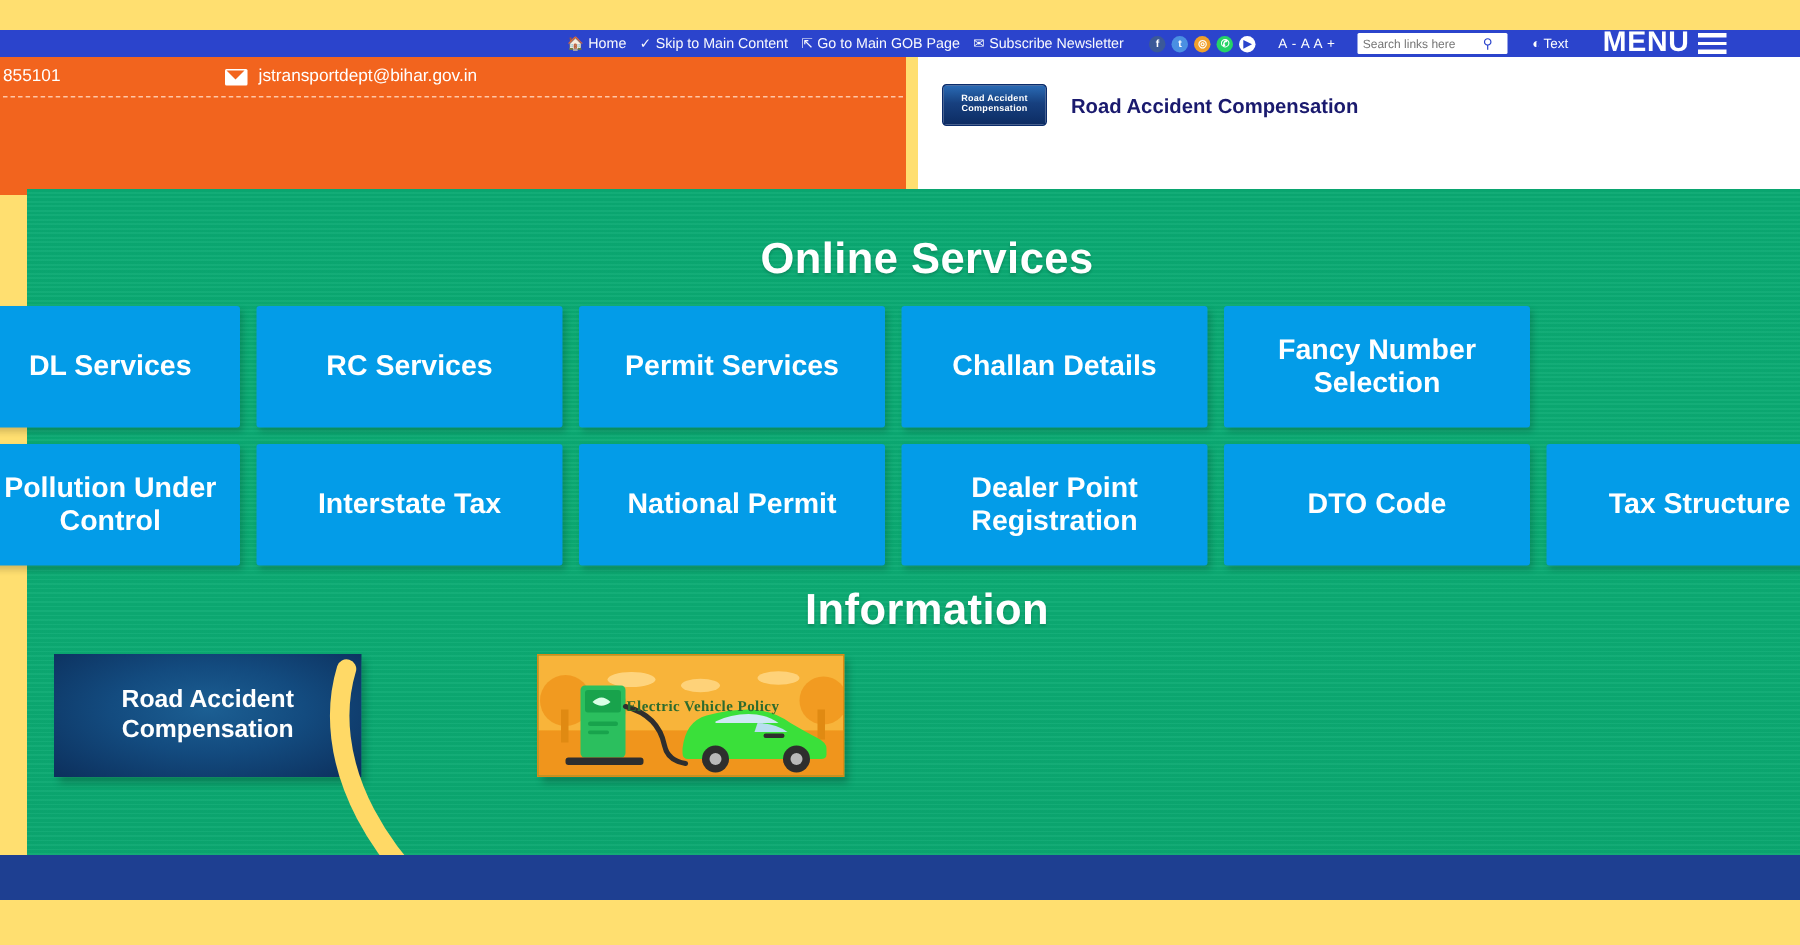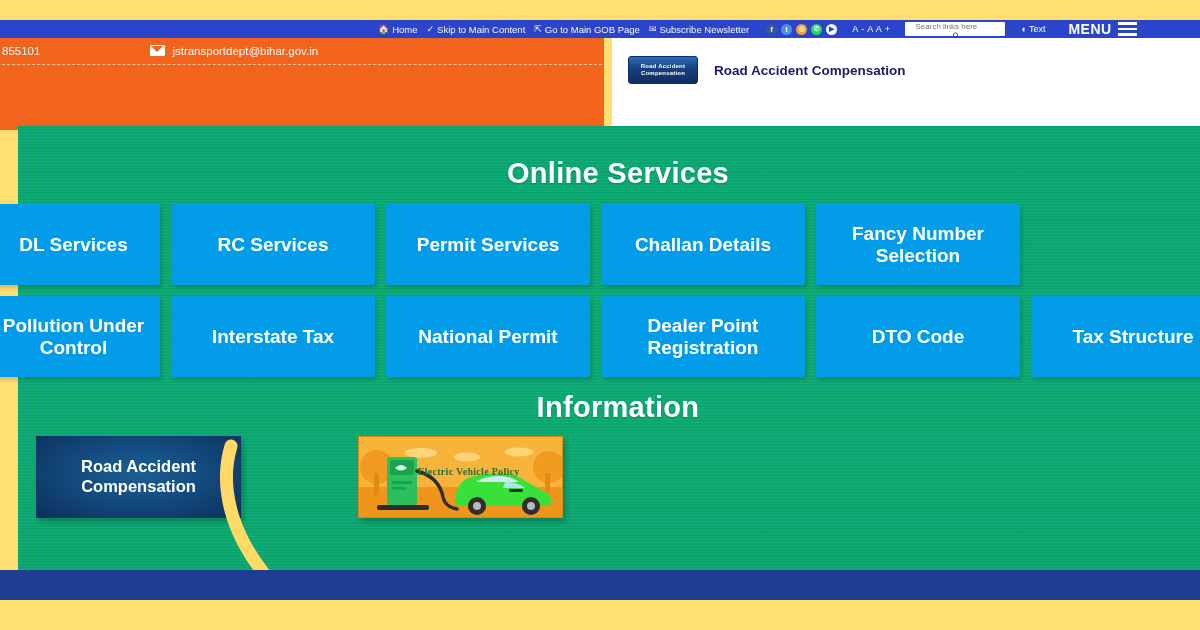--- a/index.html
+++ b/index.html
@@ -27,40 +27,40 @@
   .soc { width:11px; height:11px; border-radius:50%; display:flex; align-items:center; justify-content:center;
          font-size:7px; color:#fff; font-weight:bold; }
   .soc.fb { background:#3b5998; }
   .soc.tw { background:#4a90e2; }
   .soc.ig { background:#f0a02a; }
   .soc.wa { background:#25d366; }
   .soc.yt { background:#ffffff; color:#2b44cc; }
   .fontsize { margin-left:6px; font-size:9px; letter-spacing:.5px; white-space:nowrap; }
   .searchwrap {
     margin-left:6px; width:100px; height:14px; background:#fff; border-radius:1px;
-    display:flex; align-items:center; padding:0 3px;flex-direction:column;
+    display:flex; align-items:center; padding:0 3px;
   }
   .searchwrap input {
     border:0; outline:0; width:80px; font-size:8px; color:#8b8b8b; background:transparent;
     font-family:"Liberation Sans", sans-serif;
   }
   .searchwrap .mag { font-size:9px; color:#2b44cc; }
   .textbtn { margin-left:7px; display:flex; align-items:center; gap:2px; font-size:9px; white-space:nowrap; }
-  .menu { margin-left:14px; display:flex; align-items:center; gap:6px; font-size:14px; font-weight:bold; letter-spacing:.5px; }
+  .menu { margin-left:14px; display:flex; align-items:center; gap:6px; font-size:19px; font-weight:bold; letter-spacing:.5px; }
   .hamb { display:inline-flex; flex-direction:column; gap:3px; }
   .hamb i { display:block; width:19px; height:2.5px; background:#fff; }
 
   
   .orange {
     position:absolute; left:0; top:38px; width:604px; height:92px;
     background:#f2641e; overflow:hidden;
   }
   .orange .topline { display:flex; align-items:center; height:26px; color:#fff; font-size:11.5px; }
   .orange .phone { margin-left:0px; padding-left:2px; }
-  .orange .mailblk { display:flex; align-items:flex-start; gap:7px; margin-left:110px; }
+  .orange .mailblk { display:flex; align-items:flex-end; gap:7px; margin-left:110px; }
   .orange .mailico {
     width:15px; height:11px; background:#fff; position:relative; border-radius:1px;
   }
   .orange .mailico:after{
     content:""; position:absolute; left:1px; top:1px; width:0; height:0;
     border-left:6.5px solid transparent; border-right:6.5px solid transparent; border-top:6px solid #f2641e;
   }
   .orange .dashes { height:1px; border-top:1px dashed #ffc6a6; margin:0 2px; }
 
   

